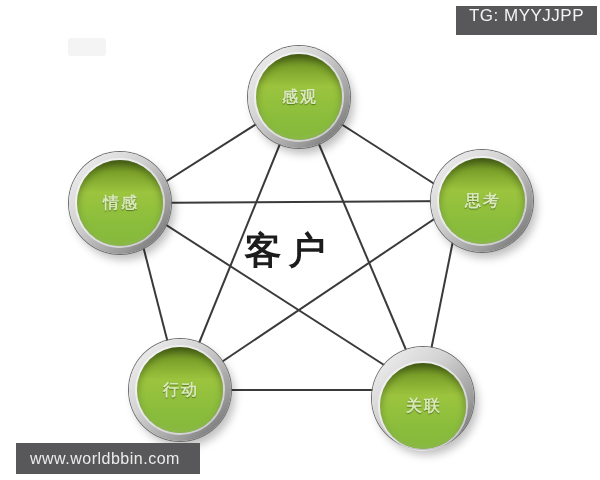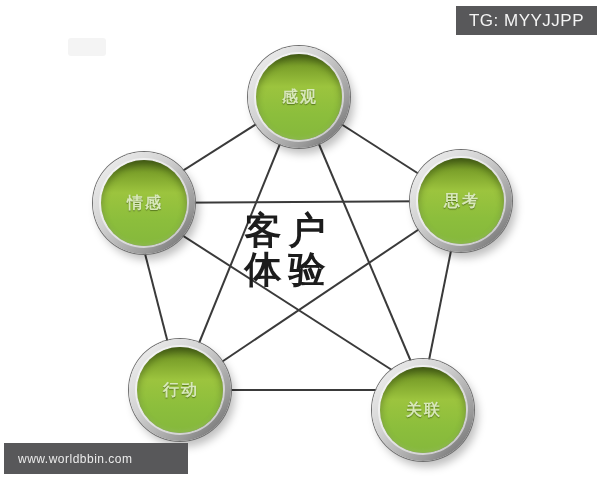--- a/index.html
+++ b/index.html
@@ -74,31 +74,30 @@
   
   .badge-top-right {
     position: absolute;
     right: 3px; top: 6px;
     height: 29px;
     padding: 0 13px;
     background: #58585a;
     color: #f4f4f4;
     font-size: 17px;
     display: flex;
-    align-items: center;
     letter-spacing: 0.5px;
   }
   .bar-bottom-left {
     position: absolute;
-    left: 4px; bottom: 6px;
+    left: 16px; bottom: 6px;
     width: 184px;
     height: 31px;
     background: #58585a;
     color: #ececec;
-    font-size: 12px;
+    font-size: 16px;
     display: flex;
     align-items: center;
     padding-left: 14px;
     box-sizing: border-box;
     letter-spacing: 0.5px;
   }
 </style>
 </head>
 <body>
 
@@ -118,45 +117,44 @@
       <line x1="461" y1="201" x2="423" y2="390" stroke="#3a3a3a" stroke-width="2"></line>
       <line x1="180" y1="390" x2="423" y2="390" stroke="#3a3a3a" stroke-width="2"></line>
     </svg>
 
   <div id="nodes-layer">
       <div class="node" style="left: 299px; top: 97px;">
         <div class="node-inner">
           <span class="node-label">感观</span>
         </div>
       </div>
-      <div class="node" style="left: 144px; top: 203px; text-align: right;">
+      <div class="node" style="left: 120px; top: 203px; text-align: right;">
         <div class="node-inner">
           <span class="node-label">情感</span>
         </div>
       </div>
-      <div class="node" style="left: 461px; top: 201px;">
+      <div class="node" style="left: 482px; top: 201px;">
         <div class="node-inner">
           <span class="node-label">思考</span>
         </div>
       </div>
       <div class="node" style="left: 180px; top: 390px;">
         <div class="node-inner">
           <span class="node-label">行动</span>
         </div>
       </div>
-      <div class="node" style="left: 423px; top: 410px;">
+      <div class="node" style="left: 423px; top: 398px; align-items: flex-end;">
         <div class="node-inner">
           <span class="node-label">关联</span>
         </div>
       </div>
     </div>
 
   <div class="center-label">
     <div>客户</div>
-    <div>体验</div>
   </div>
 
   <div class="badge-top-right">
     <span>TG: MYYJJPP</span>
   </div>
 
   <div class="bar-bottom-left">
     <span>www.worldbbin.com</span>
   </div>
 

